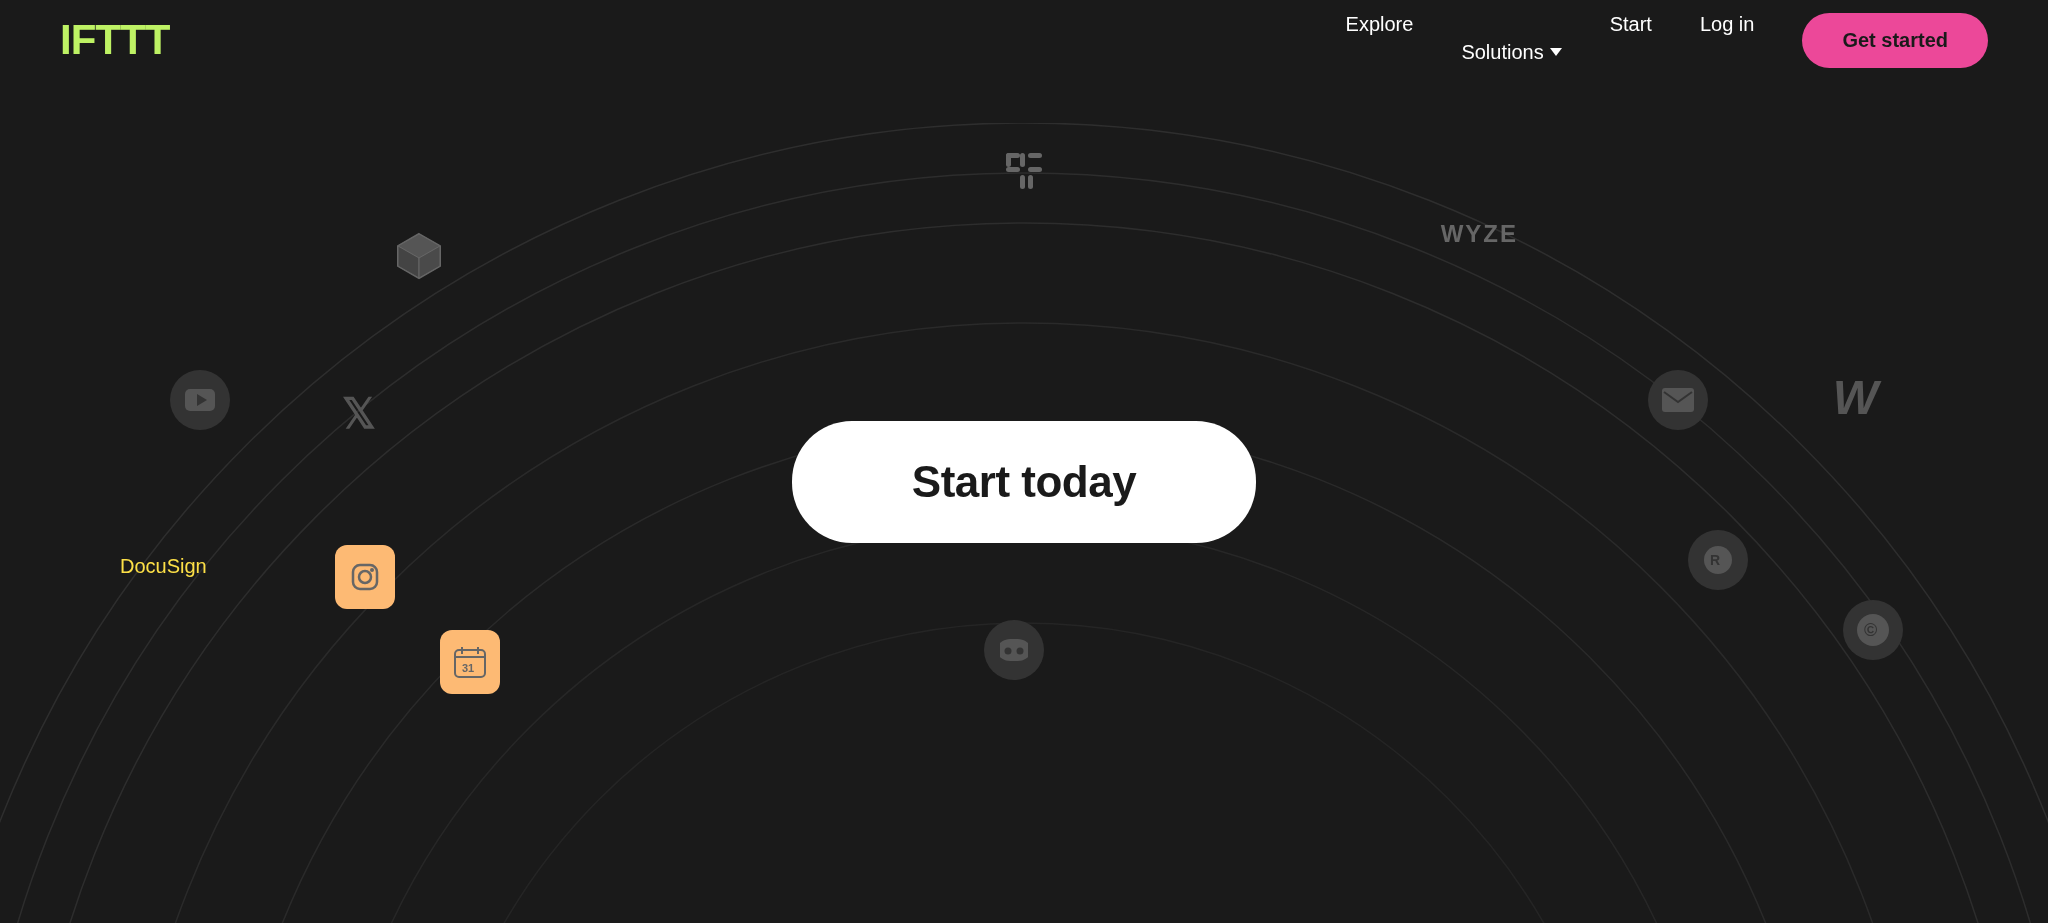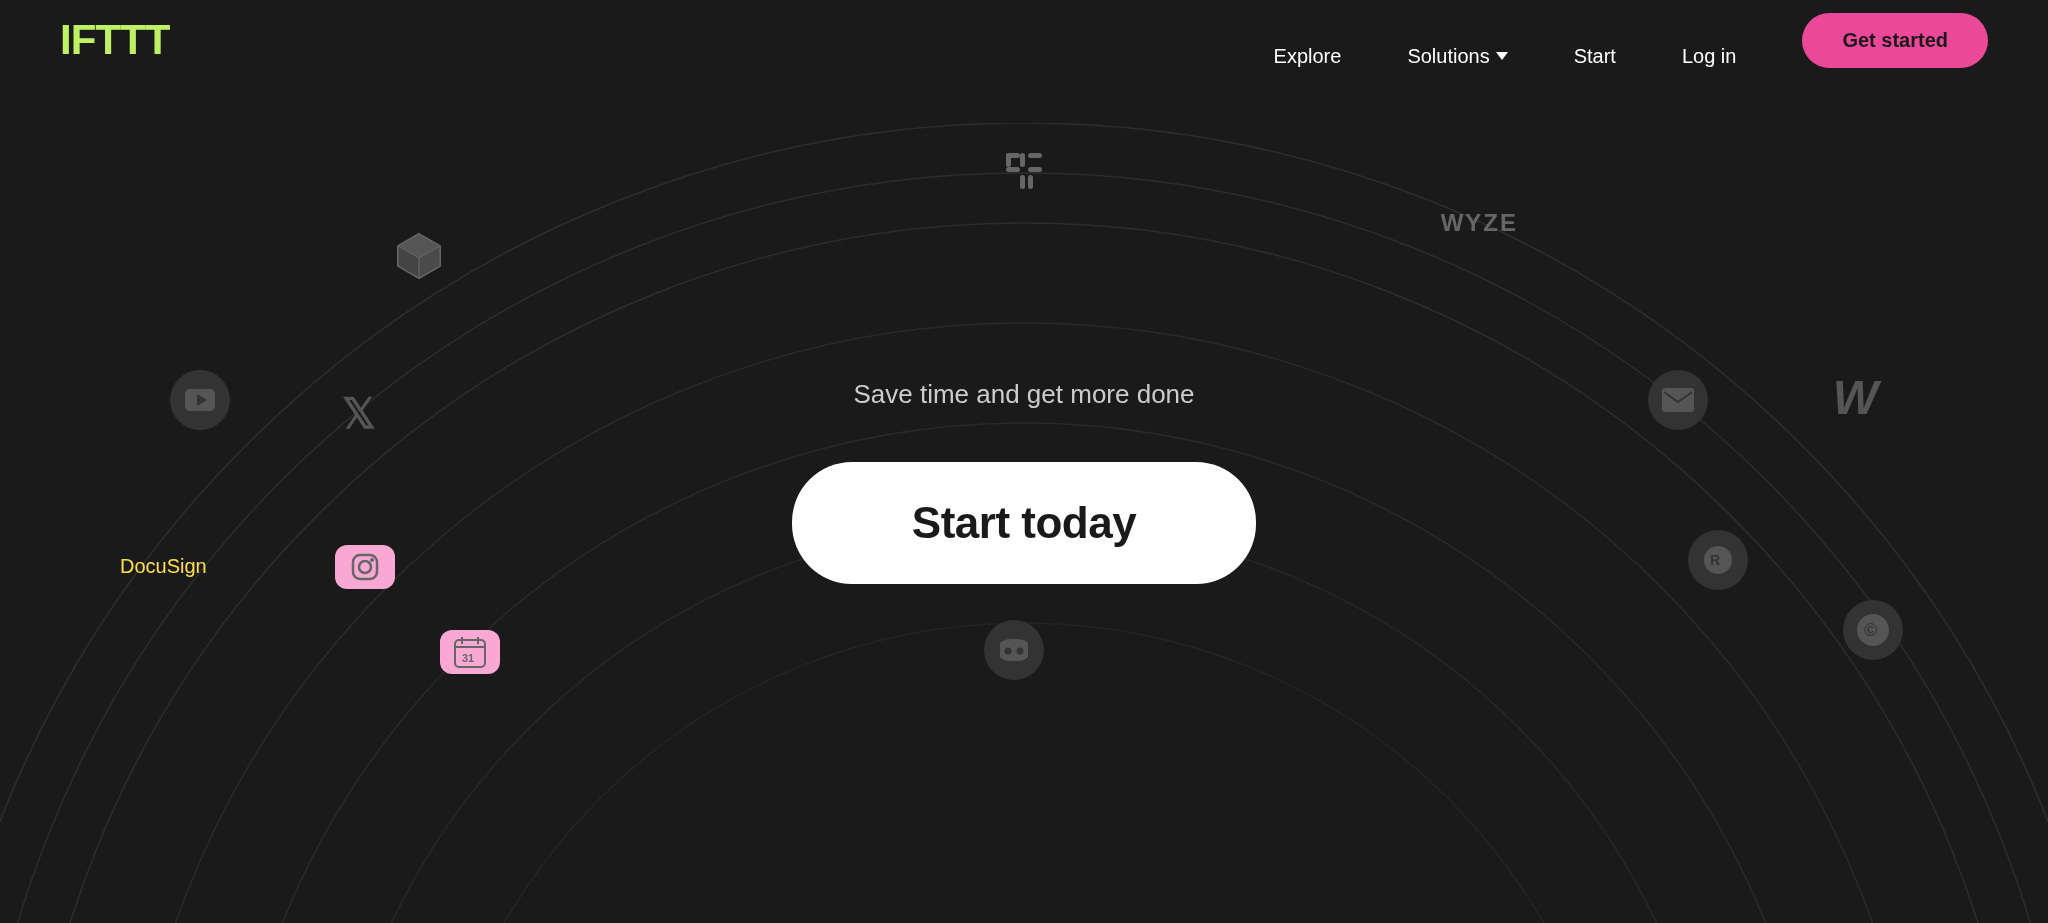--- a/index.html
+++ b/index.html
@@ -26,22 +26,22 @@
 
     .logo {
       font-size: 42px;
       font-weight: 900;
       color: #bef264;
       letter-spacing: -1px;
     }
 
     .nav-links {
       display: flex;
-      align-items: flex-end;
-      gap: 66px;
+      align-items: flex-start;
+      gap: 48px;
     }
 
     .nav-link {
       color: #ffffff;
       font-size: 20px;
       font-weight: 500;
       cursor: pointer;
       text-decoration: none;
     }
 
@@ -135,37 +135,37 @@
       color: #555555;
       font-size: 28px;
       display: flex;
       align-items: center;
       justify-content: center;
       z-index: 3;
     }
 
     .icon-slack { top: 145px; left: 50%; transform: translateX(-50%); }
     .icon-blockstack { top: 230px; left: 390px; }
-    .icon-wyze { top: 209px; right: 530px; font-size: 22px; font-weight: 700; letter-spacing: 1px; color: #666; }
+    .icon-wyze { top: 220px; right: 530px; font-size: 22px; font-weight: 700; letter-spacing: 1px; color: #666; }
     .icon-youtube { top: 370px; left: 170px; }
     .icon-twitter { top: 390px; left: 340px; font-size: 32px; }
     .icon-gmail { top: 370px; right: 340px; }
     .icon-w { top: 370px; right: 170px; font-size: 36px; font-weight: 700; }
     .icon-docusign { top: 555px; left: 120px; font-size: 18px; letter-spacing: 0; color: #555; }
     .icon-instagram { top: 545px; left: 335px; }
     .icon-robokiller { top: 530px; right: 300px; }
     .icon-discord { top: 620px; left: 50%; transform: translateX(-40px); }
     .icon-coinbase { top: 600px; right: 145px; }
     .icon-calendar { top: 630px; left: 440px; }
 
     .icon-circle {
       width: 60px;
-      height: 44px;
+      height: 64px;
       border-radius: 12px;
-      background: #f9a8d4;
+      background: #fdba74;
       display: flex;
       align-items: center;
       justify-content: center;
       color: #666;
       font-size: 28px;
     }
 
     .icon-circle-round {
       width: 60px;
       height: 60px;
@@ -310,15 +310,14 @@
       <rect x="3" y="6" width="30" height="27" rx="4" fill="none" stroke="#666" stroke-width="2"></rect>
       <line x1="3" y1="13" x2="33" y2="13" stroke="#666" stroke-width="2"></line>
       <line x1="10" y1="3" x2="10" y2="10" stroke="#666" stroke-width="2"></line>
       <line x1="26" y1="3" x2="26" y2="10" stroke="#666" stroke-width="2"></line>
       <text x="10" y="28" font-size="11" font-weight="700" fill="#666" font-family="Arial">31</text>
     </svg>
   </div>
 </div>
 
 <div class="hero">
-  <p class="hero-subtitle">Save time and get more done</p>
   <button class="btn-start-today">Start today</button>
 </div>
 
 </body></html>

